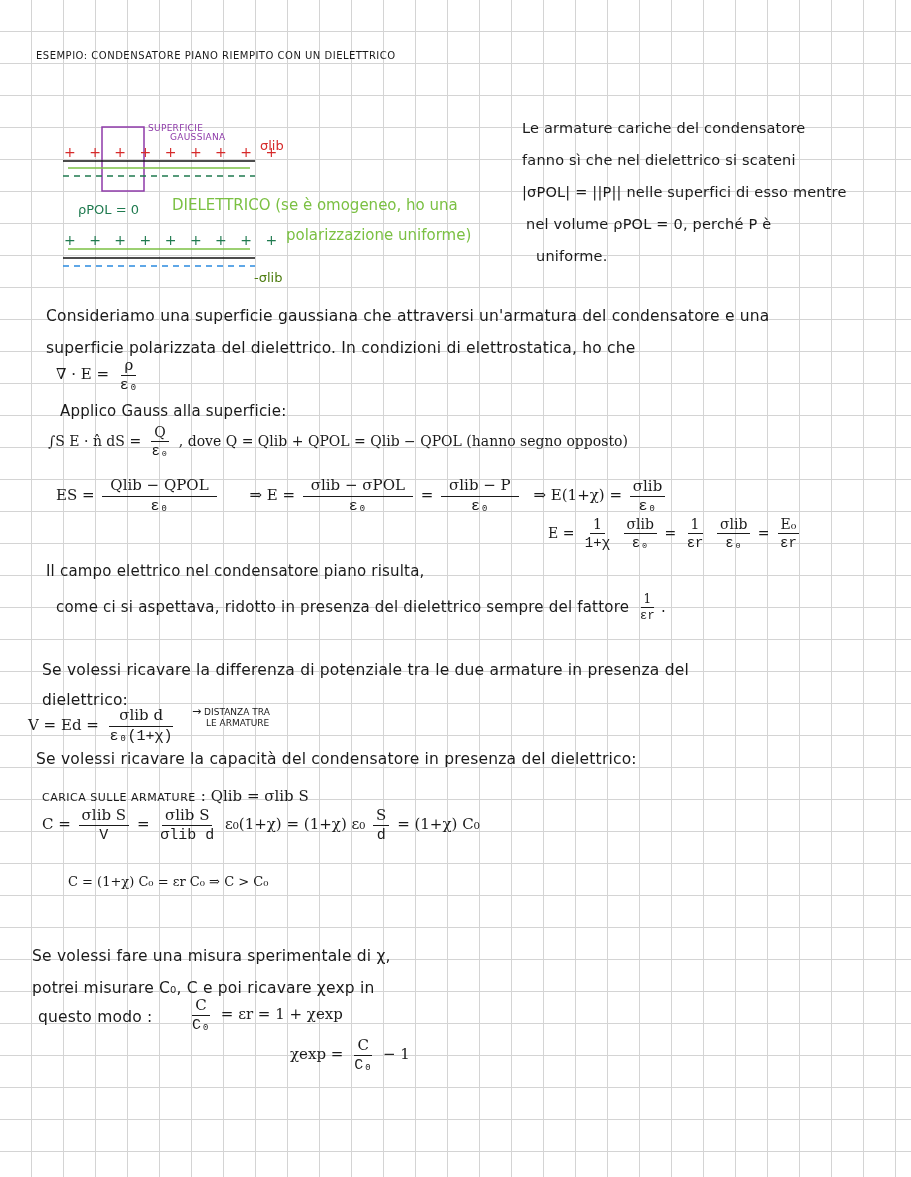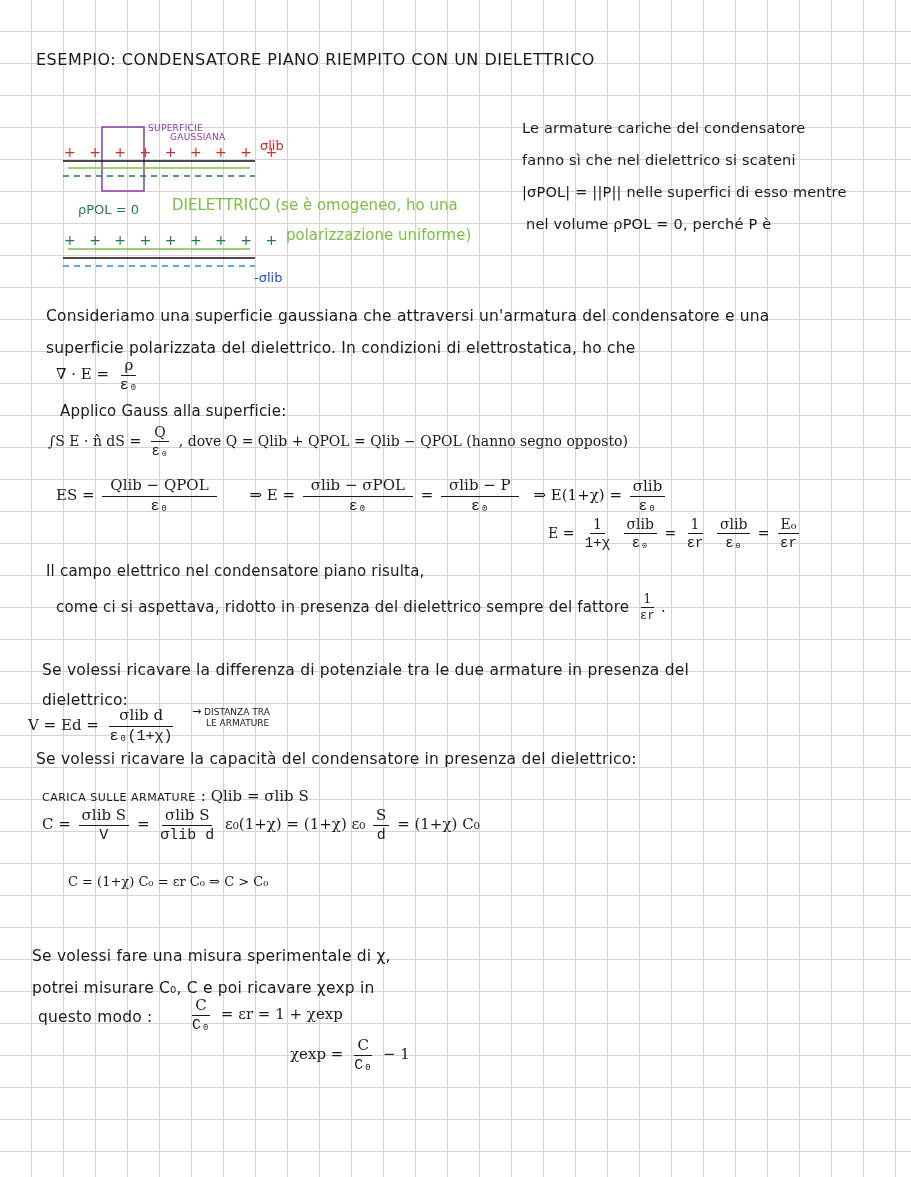--- a/index.html
+++ b/index.html
@@ -9,31 +9,31 @@
     background-image:
       linear-gradient(to right, #d4d4d4 1px, transparent 1px),
       linear-gradient(to bottom, #d4d4d4 1px, transparent 1px);
     background-size: 32px 32px;
     background-position: 31px 31px;
     font-family: "DejaVu Sans", sans-serif;
     color: #1a1a1a;
   }
   .abs { position: absolute; white-space: nowrap; }
   .hand { font-family: "DejaVu Sans", sans-serif; font-size: 15px; letter-spacing: 0.2px; }
-  .caps { font-size: 16px; letter-spacing: 0.5px; }
+  .caps { font-size: 10px; letter-spacing: 0.5px; }
   .small-caps { font-size: 9px; letter-spacing: 0.3px; }
   .frac { display: inline-flex; flex-direction: column; align-items: center; vertical-align: middle; margin: 0 3px; }
   .frac .num { padding: 0 3px 1px; border-bottom: 1px solid #1a1a1a; }
   .frac .den { padding: 1px 3px 0; font-family: Liberation Mono, monospace; }
   .math { font-family: "DejaVu Serif", serif; font-size: 17px; }
   .red { color: #d62a2a; }
   .purple { color: #8e3aa9; }
   .green { color: #7bc043; }
   .teal { color: #1f7a4f; }
-  .blue { color: #1d4ed8; }
+  .blue { color: #4d7c0f; }
 </style>
 </head>
 <body>
 
 <div class="abs caps" style="left:36px; top:50px;">ESEMPIO: CONDENSATORE PIANO RIEMPITO CON UN DIELETTRICO</div>
 
 <div style="position:absolute; left:60px; top:120px; width:440px; height:170px;">
   <svg width="440" height="170" style="position:absolute; left:0; top:0;">
 
     <rect x="42" y="7" width="42" height="64" fill="none" stroke="#8e3aa9" stroke-width="1.5"></rect>
@@ -57,20 +57,21 @@
   <div class="abs green" style="left:226px; top:106px; font-size:15px;">polarizzazione uniforme)</div>
   <div class="abs teal" style="left:4px; top:112px; font-size:14px; letter-spacing:4.5px;">+ + + + + + + + +</div>
   <div class="abs blue" style="left:194px; top:150px; font-size:13px;">-σlib</div>
 </div>
 
 <div class="abs hand" style="left:522px; top:112px; line-height:32px; font-size:14.5px;">
   <div>Le armature cariche del condensatore</div>
   <div>fanno sì che nel dielettrico si scateni</div>
   <div>|σPOL| = ||P|| nelle superfici di esso mentre</div>
   <div style="padding-left:4px;">nel volume ρPOL = 0, perché P è</div>
+  <div style="padding-left:14px;">uniforme.</div>
 </div>
 
 <div class="abs hand" style="left:46px; top:300px; line-height:32px; font-size:15.5px;">
   <div>Consideriamo una superficie gaussiana che attraversi un'armatura del condensatore e una</div>
   <div>superficie polarizzata del dielettrico. In condizioni di elettrostatica, ho che</div>
 </div>
 
 <div class="abs math" style="left:56px; top:356px; font-size:15px;">
   <span>∇ · E =</span>
   <span class="frac">

